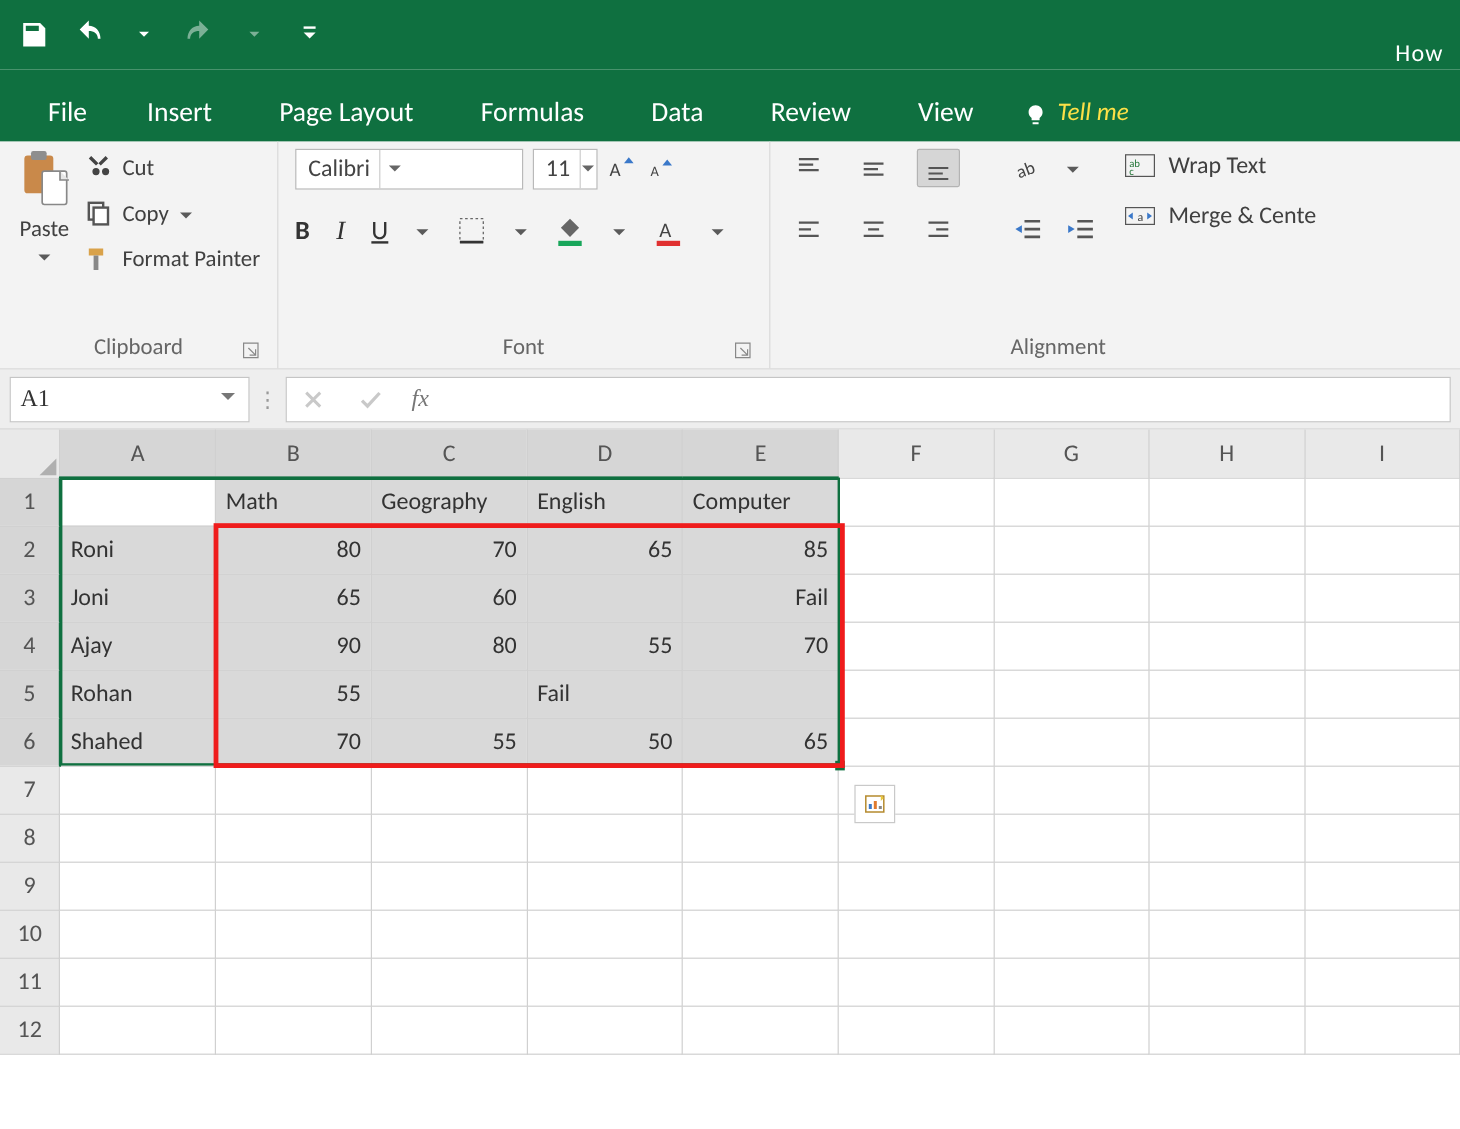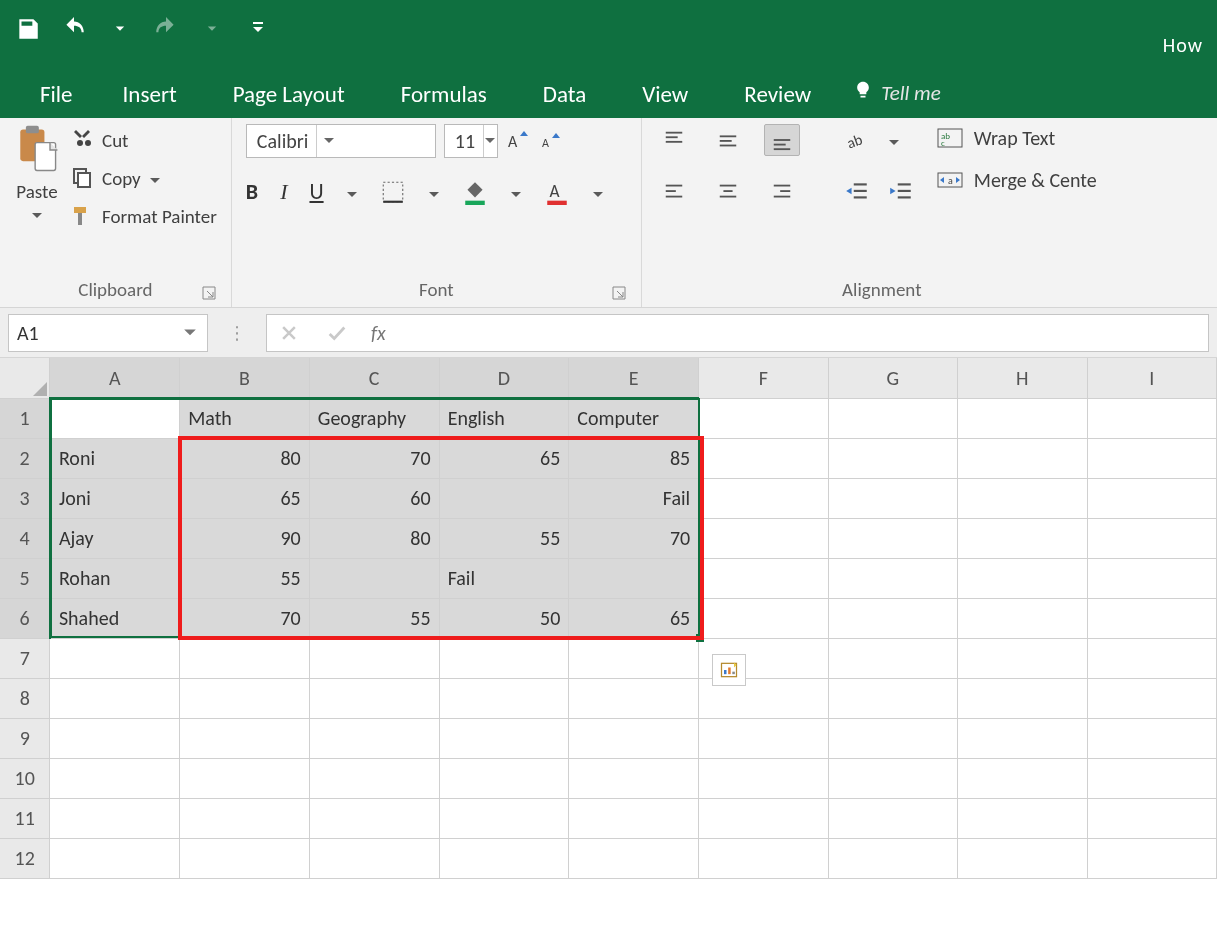--- a/index.html
+++ b/index.html
@@ -41,21 +41,21 @@
     cursor:pointer;
     line-height:1;
   }
   .tab.active {
     background:#f3f3f3;
     color:#167a46;
     font-weight:500;
   }
   .tab.file { padding-left:10px; padding-right:22px; }
   .tellme {
-    display:flex; align-items:flex-start; gap:8px; color:#e5e5e5; padding:14px 0 12px 14px; font-size:21px; cursor:text;
+    display:flex; align-items:flex-end; gap:8px; color:#fde047; padding:14px 0 12px 14px; font-size:21px; cursor:text;
     font-style:italic;
   }
   .tellme .bulb{width:20px;height:20px;}
   
   .ribbon {
     background:#f3f3f3;
     border-bottom:1px solid #d5d5d5;
     height:190px;
     display:flex;
     align-items:stretch;
@@ -107,21 +107,21 @@
   .align-top{display:flex;align-items:center;gap:18px;}
   .align-bot{display:flex;align-items:center;gap:18px;margin-top:20px;}
   .btnbox{width:36px;height:32px;display:flex;align-items:center;justify-content:center;border-radius:2px;}
   .btnbox.active{background:#d6d6d6;border:1px solid #b3b3b3;}
   .wrap-col{display:flex;flex-direction:column;gap:18px;padding-left:22px;padding-top:2px;}
   .wrap-row{display:flex;align-items:center;gap:10px;font-size:20px;color:#404040;}
   .wrap-row .ic{width:28px;height:24px;}
   
   .fxrow{
     height:50px;background:#eee;display:flex;align-items:center;border-bottom:1px solid #d5d5d5;
-    padding:6px 8px; gap:20px;
+    padding:6px 8px; gap:6px;font-family:Liberation Serif, serif;
   }
   .namebox{
     background:#fff;border:1px solid #c5c5c5;height:38px;width:200px;
     display:flex;align-items:center;padding:0 8px;font-size:20px;color:#333;
   }
   .namebox .nval{flex:1;}
   .namebox .ncaret{width:16px;}
   .fxdots{width:18px;text-align:center;color:#999;font-size:18px;}
   .fxstrip{
     background:#fff;border:1px solid #c5c5c5;height:38px;flex:1;display:flex;align-items:center;
@@ -223,22 +223,22 @@
   <div class="spacer"></div>
   <div class="app-title">How</div>
 </div>
 
 <div class="tabs">
   <div class="tab file">File</div>
   <div class="tab">Insert</div>
   <div class="tab">Page Layout</div>
   <div class="tab">Formulas</div>
   <div class="tab">Data</div>
+  <div class="tab">Review</div>
   <div class="tab">View</div>
-  <div class="tab">Review</div>
   <div class="tellme">
     <svg class="bulb" viewBox="0 0 24 24">
         <path class="wht" d="M9 21h6v-2H9v2zm3-19C8 2 5 5 5 9c0 2.4 1.2 4.4 3 5.7V17h8v-2.3c1.8-1.3 3-3.3 3-5.7 0-4-3-7-7-7z"></path>
       </svg>
     <span>Tell me</span>
   </div>
 </div>
 
 <div class="ribbon">
 

